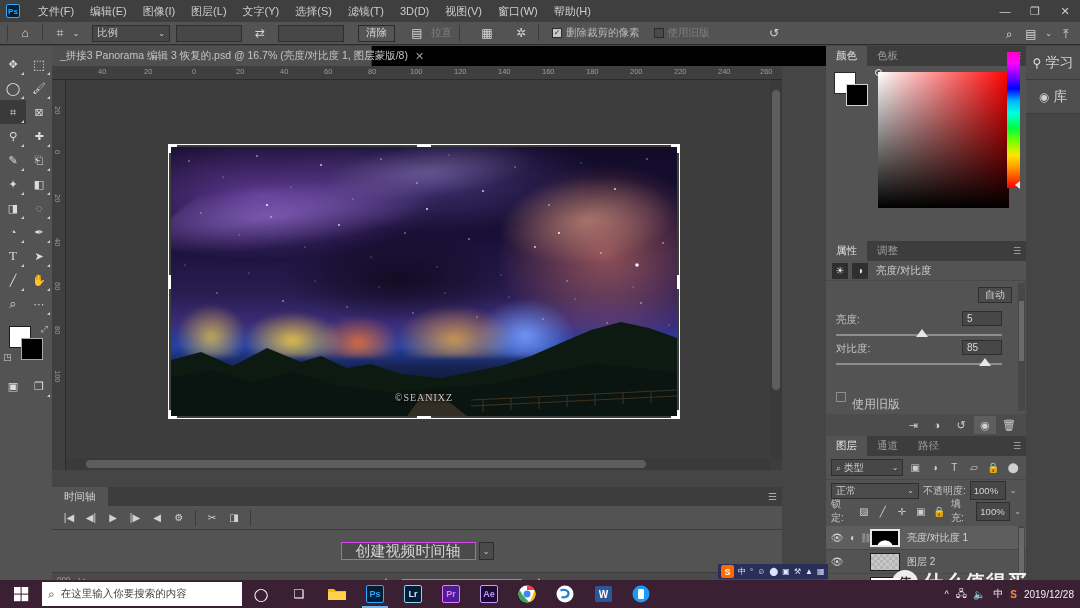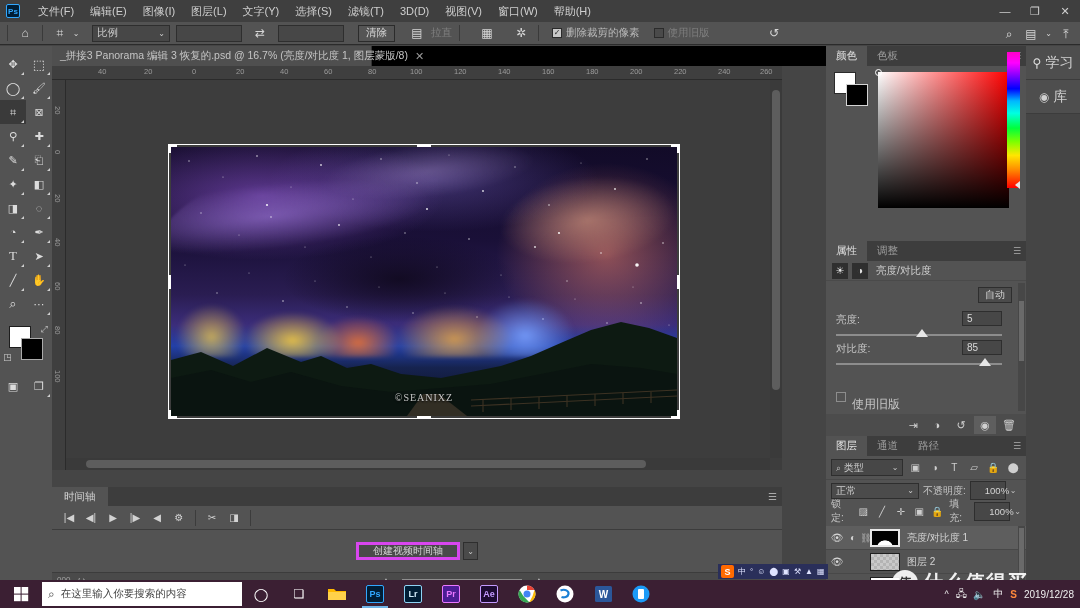--- a/index.html
+++ b/index.html
@@ -185,22 +185,22 @@
   .tl-btn {
     width:22px; height:20px; display:flex; align-items:center; justify-content:center;
     color:#d2d2d2; font-size:10px;
   }
   .tl-div { width:1px; height:16px; background:#3c3c3c; margin:0 5px; }
   .tl-center {
     position:absolute; left:0; top:24px; width:730px; height:42px;
     display:flex; align-items:center; justify-content:center;
   }
   .tl-create {
-    height:18px; padding:6px 14px; background:#4a4a4a; border:3px solid #d946ef;
-    color:#d4d4d4; font-size:10px; display:flex; align-items:center;
+    height:18px; padding:6px 14px; background:#4a4a4a; border:1px solid #d946ef;
+    color:#d4d4d4; font-size:15px; display:flex; align-items:center;
   }
   .tl-caret {
     width:15px; height:18px; margin-left:3px; background:#4a4a4a;
     border:1px solid #2e2e2e; display:flex; align-items:center; justify-content:center;
     font-size:8px; color:#ccc;
   }
   .tl-foot {
     position:absolute; left:0; bottom:0; width:730px; height:14px;
     background:#4a4a4a; border-top:1px solid #3c3c3c; display:flex; align-items:center;
   }
@@ -321,21 +321,21 @@
   .lp-row2 {
     height:21px; display:flex; align-items:center; padding:0 5px; font-size:10px; gap:4px;
   }
   .lp-blend {
     height:16px; width:88px; background:#4b4b4b; border:1px solid #2e2e2e;
     display:flex; align-items:center; justify-content:space-between; padding:0 4px;
     color:#cfcfcf; font-size:10px;
   }
   .lp-num {
     height:19px; width:36px; background:#474747; border:1px solid #2e2e2e;
-    font-size:9.5px; color:#d4d4d4; display:flex; align-items:center; padding-left:14px;
+    font-size:9.5px; color:#d4d4d4; display:flex; align-items:center; padding-left:3px;
   }
   .lp-row3 {
     height:20px; display:flex; align-items:center; padding:0 5px; gap:4px; font-size:10px;
   }
   .lp-list { position:absolute; top:70px; left:0; width:200px; height:98px; overflow:hidden; }
   .lrow {
     height:24px; display:flex; align-items:center; border-bottom:1px solid #484848;
     padding-left:2px;
   }
   .lrow.sel { background:#5e5e5e; }

